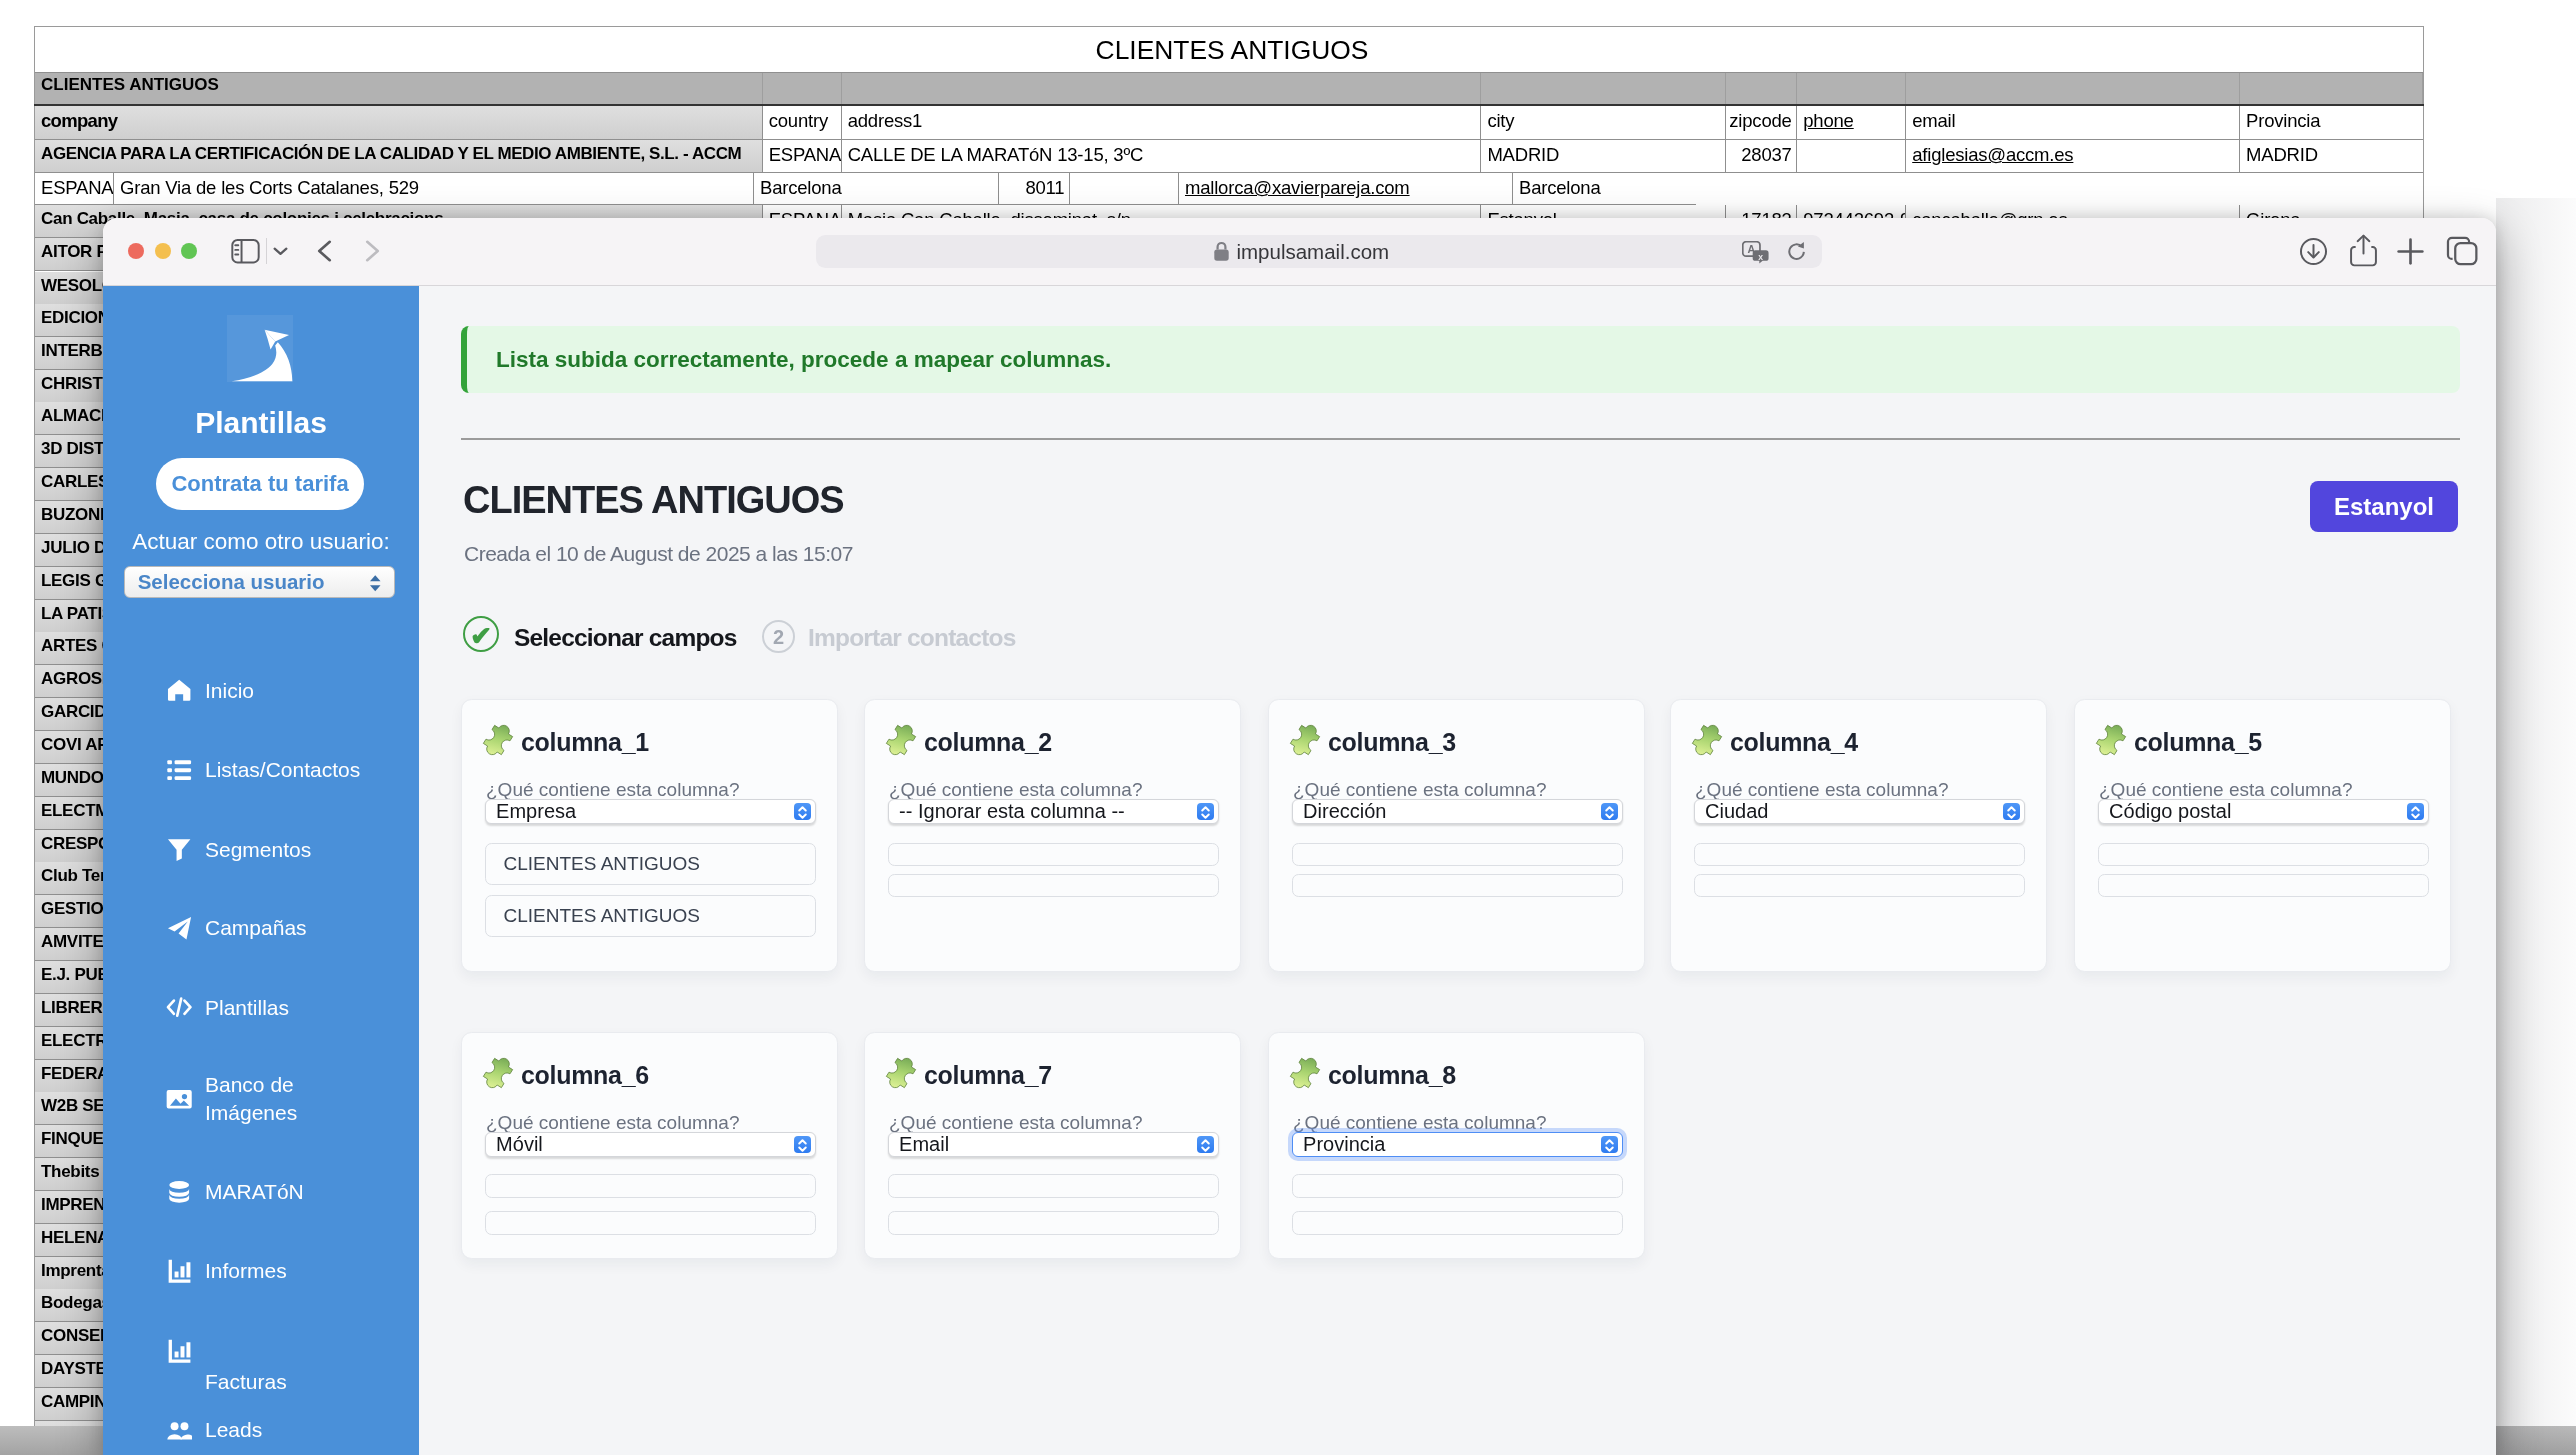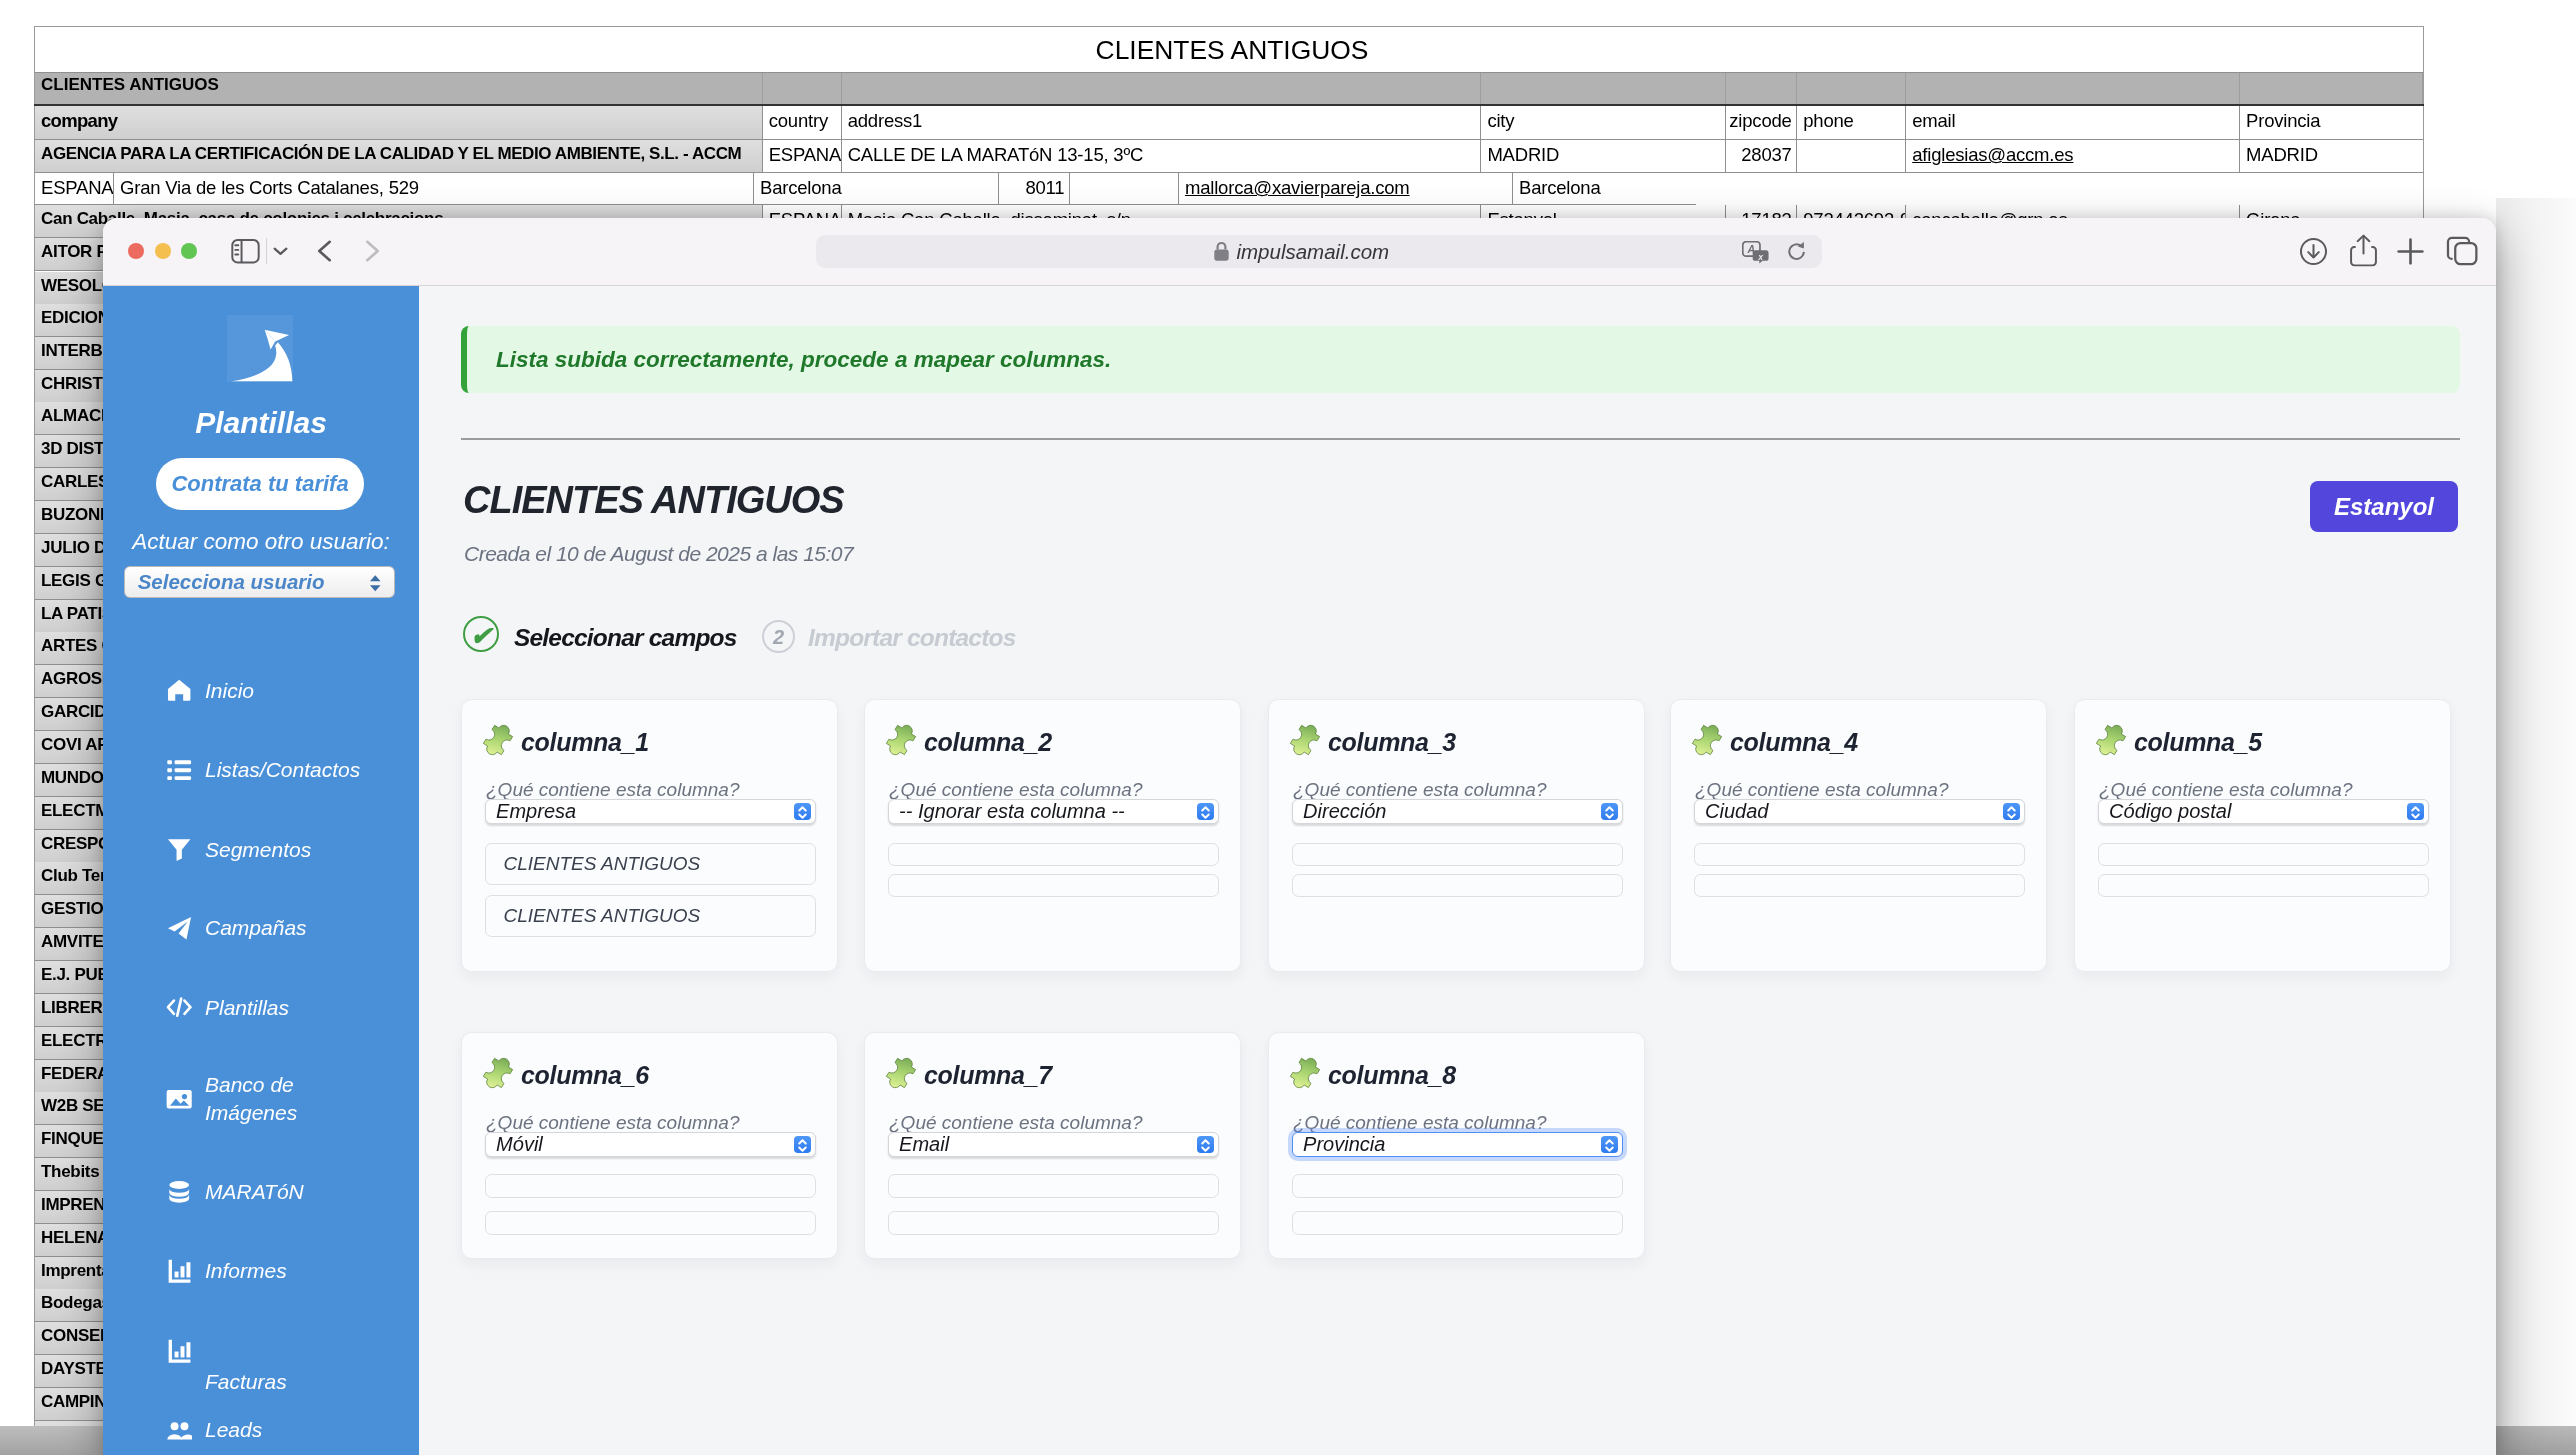--- a/index.html
+++ b/index.html
@@ -5,35 +5,35 @@
   * { margin:0; padding:0; box-sizing:border-box; }
   html,body { width:2576px; height:1455px; overflow:hidden; background:#fff;
     font-family:"Liberation Sans", sans-serif; }
   .abs { position:absolute; }
 
   
   #sheet { left:34px; top:26.4px; width:2390px; height:1429px; border:1.3px solid #9a9a9a; border-bottom:none; }
   .srow { position:absolute; left:0; width:2388px; display:flex; }
   .scell { border-right:1px solid #8f8f8f; border-bottom:1px solid #8f8f8f; overflow:hidden; white-space:nowrap; padding:4px 0 0 6px; color:#000; }
   .c0{width:728px;} .c1{width:79px; letter-spacing:-0.7px;} .c2{width:640px;} .c3{width:245px;}
-  .c4{width:71px; text-align:right; padding-right:4.6px; padding-left:0;} .c5{width:109px;} .c6{width:334px;} .c7{width:183px; border-right:none;}
+  .c4{width:71px; text-align:right; padding-right:4.6px; padding-left:0;} .c5{width:109px;text-decoration:underline;} .c6{width:334px;} .c7{width:183px; border-right:none;}
   .comp { background:linear-gradient(#dfdfdf,#cfcfcf); font-weight:bold; font-size:18.5px; }
   .dat { background:#fff; font-size:18.5px; letter-spacing:-0.2px; }
   .band .scell { background:#b2b2b2; border-right:1px solid #9e9e9e; border-bottom:none; font-weight:bold; font-size:17px; }
   #bandline { left:34px; top:104px; width:2390px; height:2px; background:#333; }
   .em { text-decoration:underline; }
 
   
   #botbar { left:0; top:1426px; width:2576px; height:29px; background:linear-gradient(#bdbdbd,#a3a3a3); }
   #rshadow { left:2496px; top:198px; width:80px; height:1257px;
      background:linear-gradient(to right, rgba(60,60,70,0.10), rgba(60,60,70,0.02)); }
 
   
   #win { left:103px; top:218px; width:2393px; height:1237px; border-radius:14.5px 14.5px 0 0; overflow:hidden;
-         box-shadow: 0 16.5px 46px rgba(0,0,0,0.33), 0 0 16px rgba(0,0,0,0.14); background:#f4f5f7;font-style:italic; }
+         box-shadow: 0 16.5px 46px rgba(0,0,0,0.33), 0 0 16px rgba(0,0,0,0.14); background:#f4f5f7; }
   #toolbar { left:0; top:0; width:2393px; height:68px; background:#f6f4f6; border-bottom:1.3px solid #d8d6d9; }
   .tl { top:25px; width:16px; height:16px; border-radius:50%; }
   #urlbar { left:713px; top:17px; width:1006px; height:33px; border-radius:9.3px; background:#ebe9ed; }
   #urltext { width:100%; height:33px; display:flex; align-items:center; justify-content:center; gap:6.6px; padding-right:36px;
              font-size:20.5px; color:#36363a; }
 
   
   #sidebar { left:0; top:68px; width:316px; height:1169px; background:#4a90d9; color:#fff; }
   #logobox { left:124px; top:29px; width:66px; height:67px; background:rgba(255,255,255,0.07); }
   #brand { left:0; top:120px; width:316px; text-align:center; font-size:30px; font-weight:bold; }

